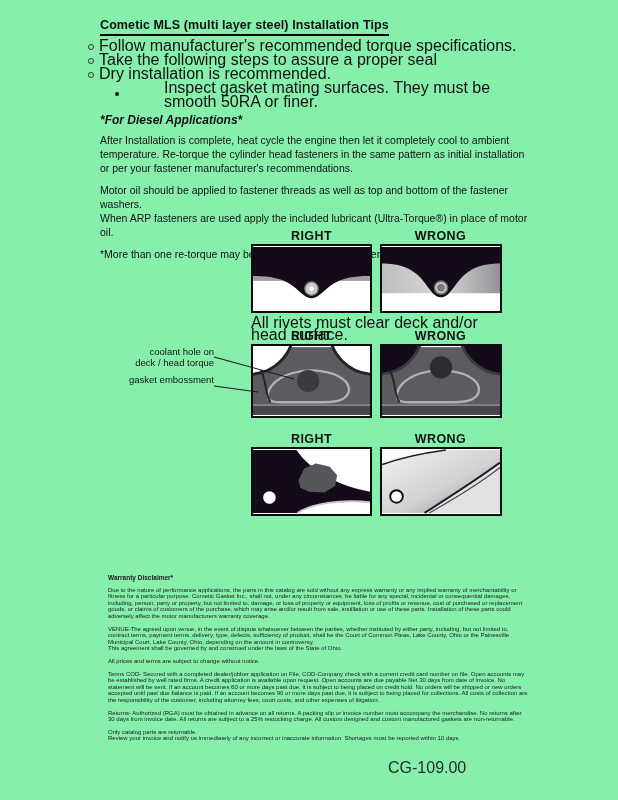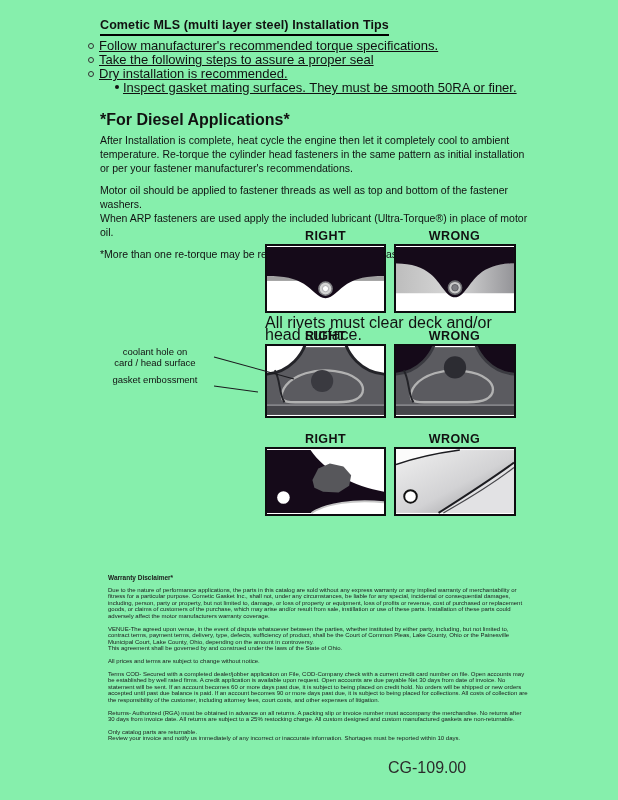--- a/index.html
+++ b/index.html
@@ -2,40 +2,40 @@
 <html><head>
 <meta charset="utf-8">
 <style>
   html,body{margin:0;padding:0;background:#ffffff;}
   body{font-family:"Liberation Sans", sans-serif;color:#111;}
   #page{position:relative;width:618px;height:800px;background:#86efac;overflow:hidden;}
 
   .title{position:absolute;left:100px;top:18px;font-size:12.5px;font-weight:bold;
          border-bottom:2px solid #000;padding-bottom:2px;letter-spacing:.1px;}
 
-  .tips{position:absolute;left:88px;top:39px;font-size:13px;line-height:14px;width:430px;text-decoration:underline;}
+  .tips{position:absolute;left:88px;top:39px;font-size:16px;line-height:14px;width:430px;}
   .tip-row{display:flex;align-items:baseline;}
   .b-open{display:inline-block;width:4px;height:4px;border:1px solid #333;border-radius:50%;
           margin-right:5px;position:relative;top:-1px;flex:0 0 auto;}
-  .sub-row{display:flex;align-items:center;margin-left:27px;}
+  .sub-row{display:flex;align-items:center;margin-left:27px;gap:41px;}
   .b-dot{display:inline-block;width:4px;height:4px;background:#111;border-radius:50%;
          margin-right:4px;position:relative;top:-1px;flex:0 0 auto;}
 
   .diesel{position:absolute;left:100px;top:113px;width:430px;font-size:10.5px;line-height:14px;}
-  .diesel-h{font-weight:bold;font-size:16px;margin-bottom:6px;}
+  .diesel-h{font-weight:bold;font-size:12px;margin-bottom:6px;font-style:italic;}
   .para{margin-bottom:8px;}
 
-  .figrow{position:absolute;left:251px;width:251px;padding-left:14px;}
+  .figrow{position:absolute;left:237px;width:251px;padding-left:14px;}
   .figrow .labels{display:flex;gap:8px;font-weight:bold;font-size:12.5px;letter-spacing:.4px;}
   .figrow .labels div{width:121px;text-align:center;}
   .figrow .boxes{display:flex;gap:8px;margin-top:1px;}
   .figbox{border:2px solid #0d0d10;line-height:0;background:#fff;}
   .figcap{font-size:16px;line-height:12px;margin-top:4px;color:#111;}
 
-  .callout{position:absolute;left:96px;width:118px;text-align:center;font-size:9.5px;line-height:11px;color:#111;}
+  .callout{position:absolute;left:96px;width:118px;text-align:right;font-size:9.5px;line-height:11px;color:#111;}
   #leaders{position:absolute;left:208px;top:348px;}
 
   .disclaimer{position:absolute;left:108px;top:575px;width:420px;font-size:6px;line-height:6.6px;color:#1a1a1a;}
   .disclaimer .dh{font-weight:bold;font-size:6.5px;margin-bottom:5px;}
   .dblock{margin-bottom:6px;}
 
   .pagecode{position:absolute;left:388px;top:759px;font-size:16px;color:#2b2b2b;}
 </style>
 </head>
 <body>
@@ -133,21 +133,21 @@
         <path d="M8,24 C14,34 12,47 18,57" fill="none" stroke="#232328" stroke-width="2"></path>
         <circle cx="61" cy="21" r="11.5" fill="#2c2c32"></circle>
         <rect y="60" width="122" height="10" fill="#46464b"></rect>
         <line x1="0" y1="60" x2="122" y2="60" stroke="#98989c" stroke-width="1.2"></line>
       </svg>
     </div>
   </div>
 
   <div class="callout" style="top:346px;">
     <div>coolant hole on</div>
-    <div>card / head surface</div>
+    <div>deck / head torque</div>
   </div>
   <div class="callout" style="top:374px;">
     <div>gasket embossment</div>
   </div>
   <svg id="leaders" width="100" height="48" viewBox="0 0 100 48">
     <line x1="6" y1="9" x2="86" y2="31" stroke="#1a1a1e" stroke-width="1.1"></line>
     <line x1="6" y1="38" x2="50" y2="44" stroke="#1a1a1e" stroke-width="1.1"></line>
   </svg>
 
   <div class="figrow" style="top:432px;">

